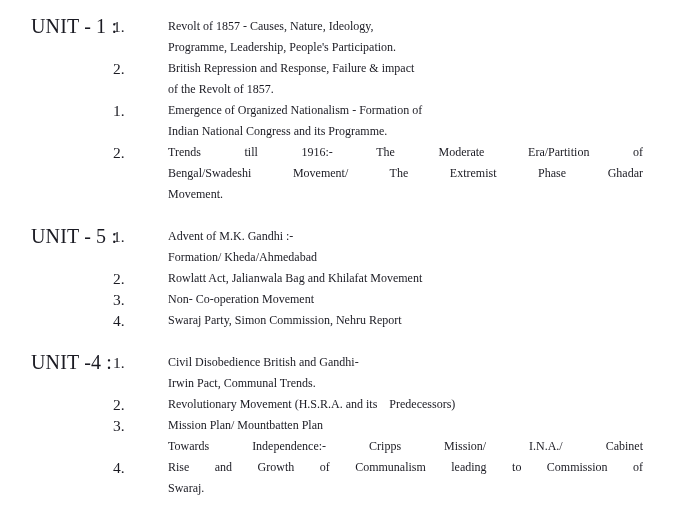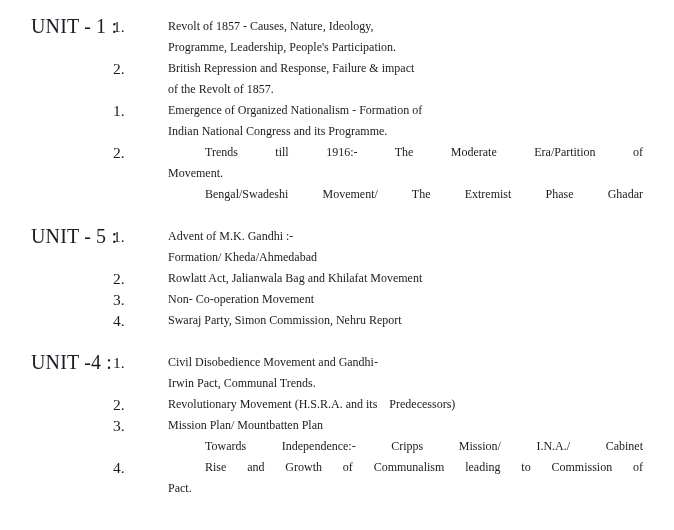--- a/index.html
+++ b/index.html
@@ -79,53 +79,52 @@
   .line {
     display: block;
     white-space: pre;
   }
 
   .line.stretch {
     display: block;
     text-align: justify;
     text-align-last: justify;
     white-space: normal;
-    margin-left: 37px;
   }
 </style>
 </head>
 <body style="color: rgb(26, 26, 34); background: rgb(255, 255, 255);">
 
 <div class="page">
   <div id="units-root">
       <div class="unit-block">
         <div class="unit-label">UNIT - 1 :</div>
         <ul class="items">
           <li class="item"><span class="item-number">1.</span><span class="item-text"><span class="line">Revolt of 1857 - Causes, Nature, Ideology,</span><span class="line">Programme, Leadership, People's Participation.</span></span></li>
           <li class="item"><span class="item-number">2.</span><span class="item-text"><span class="line">British Repression and Response, Failure &amp; impact</span><span class="line">of the Revolt of 1857.</span></span></li>
         </ul>
       </div>
       <div class="unit-block">
         <ul class="items">
           <li class="item"><span class="item-number">1.</span><span class="item-text"><span class="line">Emergence of Organized Nationalism - Formation of</span><span class="line">Indian National Congress and its Programme.</span></span></li>
-          <li class="item"><span class="item-number">2.</span><span class="item-text"><span class="line stretch">Trends till 1916:- The Moderate Era/Partition of</span><span class="line">Movement.</span><span class="line stretch">Bengal/Swadeshi Movement/ The Extremist Phase Ghadar</span></span></li>
+          <li class="item"><span class="item-number">2.</span><span class="item-text"><span class="line stretch">Trends till 1916:- The Moderate Era/Partition of</span><span class="line stretch">Bengal/Swadeshi Movement/ The Extremist Phase Ghadar</span><span class="line">Movement.</span></span></li>
         </ul>
       </div>
       <div class="unit-block gap-before">
         <div class="unit-label">UNIT - 5 :</div>
         <ul class="items">
           <li class="item"><span class="item-number">1.</span><span class="item-text"><span class="line">Advent of M.K. Gandhi :-</span><span class="line">Formation/ Kheda/Ahmedabad</span></span></li>
           <li class="item"><span class="item-number">2.</span><span class="item-text"><span class="line">Rowlatt Act, Jalianwala Bag and Khilafat Movement</span></span></li>
           <li class="item"><span class="item-number">3.</span><span class="item-text"><span class="line">Non- Co-operation Movement</span></span></li>
           <li class="item"><span class="item-number">4.</span><span class="item-text"><span class="line">Swaraj Party, Simon Commission, Nehru Report</span></span></li>
         </ul>
       </div>
       <div class="unit-block gap-before">
         <div class="unit-label">UNIT -4 :</div>
         <ul class="items">
-          <li class="item"><span class="item-number">1.</span><span class="item-text"><span class="line">Civil Disobedience Movement and Gandhi-</span><span class="line">Irwin Pact, Communal Trends.</span></span></li>
+          <li class="item"><span class="item-number">1.</span><span class="item-text"><span class="line">Civil Disobedience British and Gandhi-</span><span class="line">Irwin Pact, Communal Trends.</span></span></li>
           <li class="item"><span class="item-number">2.</span><span class="item-text"><span class="line">Revolutionary Movement (H.S.R.A. and its    Predecessors)</span></span></li>
           <li class="item"><span class="item-number">3.</span><span class="item-text"><span class="line">Mission Plan/ Mountbatten Plan</span><span class="line stretch">Towards Independence:- Cripps Mission/ I.N.A./ Cabinet</span></span></li>
-          <li class="item"><span class="item-number">4.</span><span class="item-text"><span class="line stretch">Rise and Growth of Communalism leading to Commission of</span><span class="line">Pact.</span></span></li>
+          <li class="item"><span class="item-number">4.</span><span class="item-text"><span class="line stretch">Rise and Growth of Communalism leading to Commission of</span><span class="line">Swaraj.</span></span></li>
         </ul>
       </div>
     </div>
 </div>
 
 </body></html>

